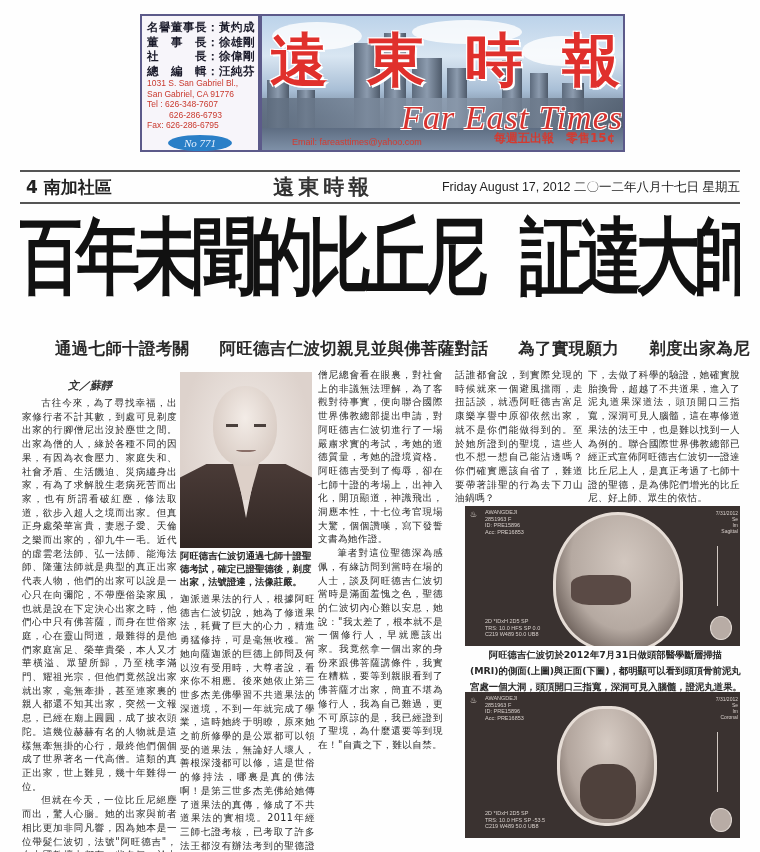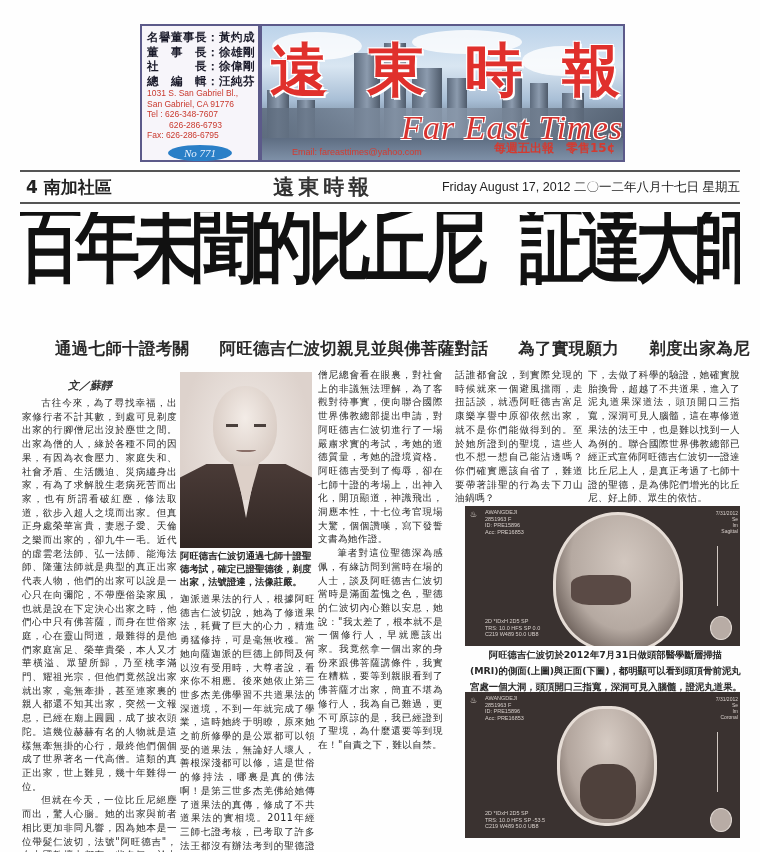--- a/index.html
+++ b/index.html
@@ -1,20 +1,20 @@
 <!DOCTYPE html>
 <html><head>
 <meta charset="utf-8">
 <style>
   * { box-sizing: border-box; margin: 0; padding: 0; }
   html, body { width: 760px; height: 852px; background: #fefefe; overflow: hidden; }
   body { position: relative; font-family: "DejaVu Sans", sans-serif; color: #222; }
 
   
-  .masthead { position: absolute; left: 140px; top: 24px; width: 485px; height: 138px; }
+  .masthead { position: absolute; left: 140px; top: 14px; width: 485px; height: 138px; }
   .info-box { position: absolute; left: 0; top: 0; width: 120px; height: 138px; border: 2px solid #5c5a8a; background: #f7f5fa; padding: 4px 5px; }
   .info-line { font-size: 11.5px; line-height: 14.5px; color: #1a1a2a; font-weight: bold; letter-spacing: 0.5px; white-space: nowrap; }
   .addr-line { font-size: 8.5px; line-height: 10.5px; color: #c9392e; font-family: "Liberation Sans", sans-serif; white-space: nowrap; }
   .addr-line.indent { padding-left: 22px; }
   .no-badge { margin: 4px auto 8px; width: 64px; height: 16px; border-radius: 50%; background: #2a7fc7; color: #e9f2ff; font-family: "Liberation Serif", serif; font-style: italic; font-size: 11px; text-align: center; line-height: 16px; }
 
   .banner { position: absolute; left: 120px; top: 0; width: 365px; height: 138px; border: 2px solid #5c5a8a; overflow: hidden;
     background: linear-gradient(180deg, #bcd3ea 0%, #d9e6f2 30%, #a9bfd6 55%, #6f8196 75%, #4a5565 100%); }
   .cloud { position: absolute; background: rgba(255,255,255,0.8); border-radius: 50%; }
   .bld { position: absolute; bottom: 22px; background: linear-gradient(90deg, #5d6b7d, #8c9bae 50%, #4e5a6a); }
@@ -24,21 +24,21 @@
   .banner-email { position: absolute; left: 30px; bottom: 3px; font-size: 9px; color: #d43a30; font-family: "Liberation Sans", sans-serif; }
   .banner-weekly { position: absolute; right: 8px; bottom: 3px; font-size: 12px; color: #d43a30; font-weight: bold; }
 
   
   .page-header { position: absolute; left: 20px; top: 170px; width: 720px; height: 34px; border-top: 2px solid #555; border-bottom: 2px solid #555; display: flex; align-items: center; }
   .section-name { font-size: 17px; font-weight: bold; color: #222; padding-left: 6px; width: 255px; }
   .header-logo { font-family: Liberation Serif, serif; font-size: 21px; font-weight: bold; color: #333; letter-spacing: 4px; width: 170px; }
   .header-date { font-family: "Liberation Sans", sans-serif; font-size: 12.5px; color: #222; white-space: nowrap; }
 
   
-  .headline { position: absolute; left: 20px; top: 212px; width: 720px; height: 88px; display: flex; overflow: hidden; }
+  .headline { position: absolute; left: 20px; top: 212px; width: 720px; height: 88px; display: flex; align-items: center; overflow: hidden; }
   .headline span { font-size: 64px; font-weight: bold; color: #111; letter-spacing: -6px; transform: scaleY(1.3); display: inline-block; white-space: nowrap; line-height: 70px; }
   .headline .h1 { margin-left: -2px; }
   .headline .h2 { margin-left: 38px; }
 
   .subhead { position: absolute; left: 55px; top: 338px; width: 690px; font-family: "DejaVu Serif", serif; font-size: 16.5px; font-weight: bold; color: #2a2a2a; white-space: nowrap; word-spacing: 8px; letter-spacing: 0.3px; }
   .subhead span { margin-right: 16px; }
 
   
   .byline { position: absolute; left: 68px; top: 378px; font-family: "DejaVu Serif", serif; font-size: 11px; font-weight: bold; font-style: italic; color: #333; }
   .col { position: absolute; font-size: 9.6px; line-height: 13.7px; color: #2b2b2b; text-align: justify; letter-spacing: 0.35px; overflow: hidden; }

